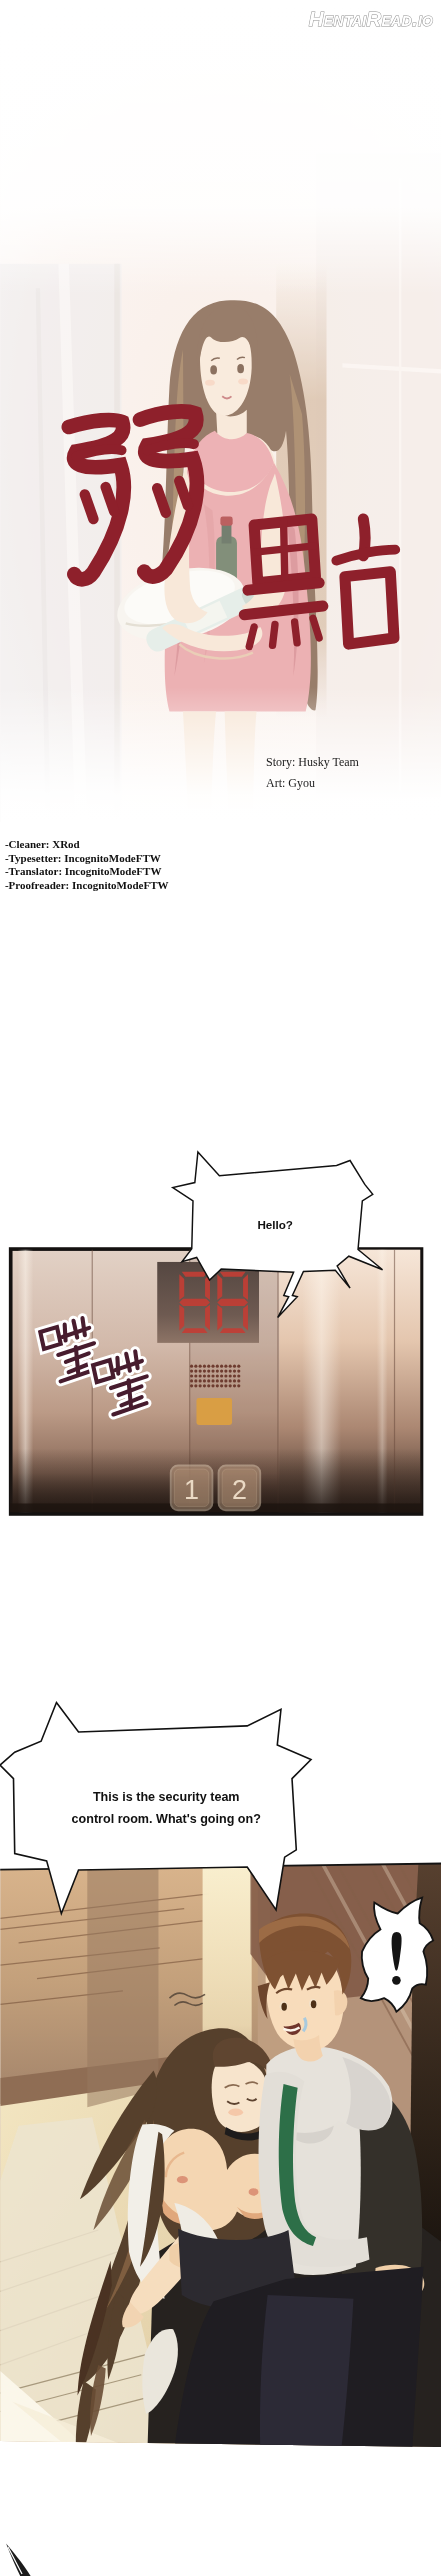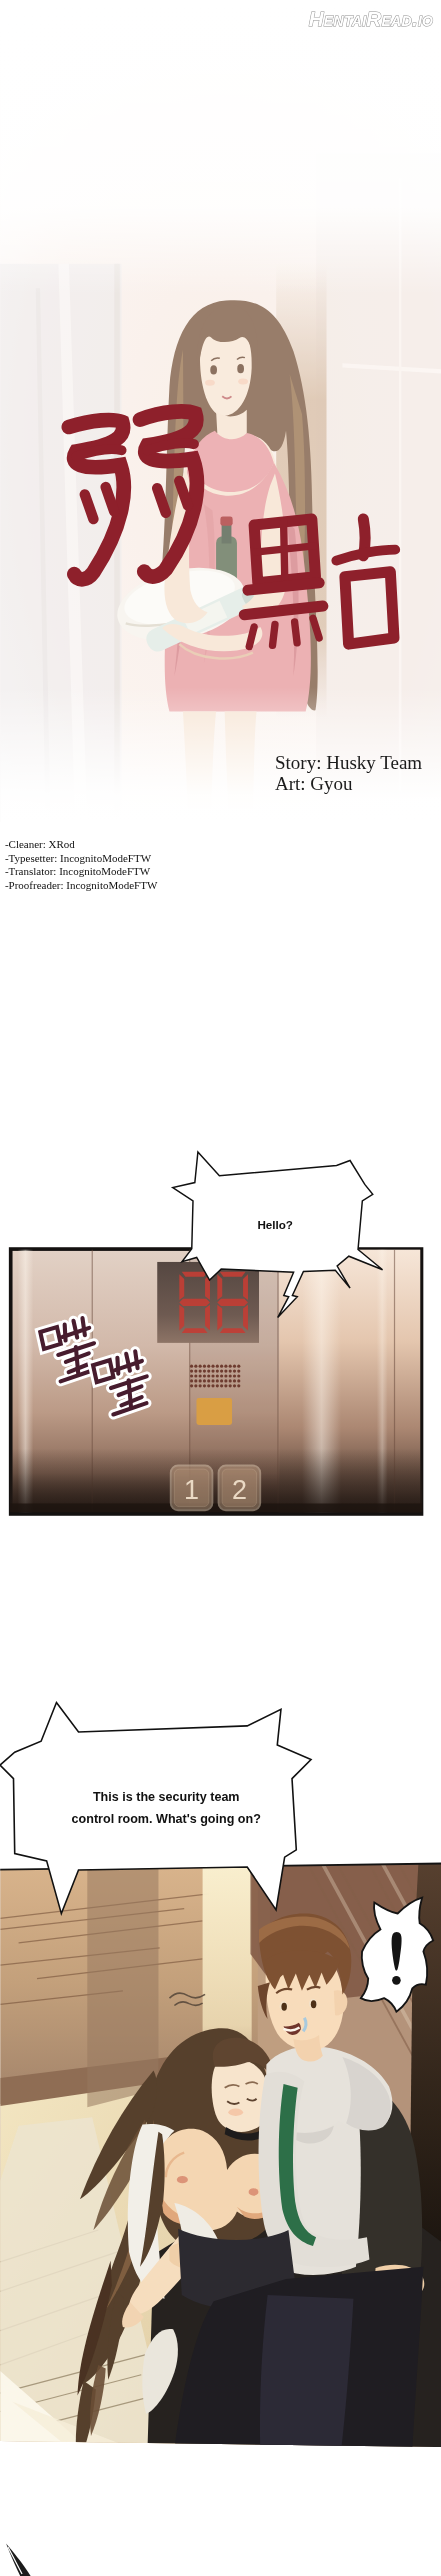--- a/index.html
+++ b/index.html
@@ -130,23 +130,23 @@
 <path d="M414,1022 L406,1054" stroke-width="12"></path>
 <path d="M448,1018 L444,1052" stroke-width="12"></path>
 <path d="M480,1014 L484,1048" stroke-width="12"></path>
 <path d="M510,1008 L520,1040" stroke-width="12"></path>
 <path d="M592,846 C596,868 596,888 592,906" stroke-width="18"></path>
 <path d="M548,914 C582,902 620,896 644,896" stroke-width="16"></path>
 <path d="M562,940 L636,932 L642,1040 L568,1050 Z" stroke-width="18" stroke-linejoin="round"></path>
 </g>
 </svg>
 
-<div class="abs" style="left:275px;top:752px;font-family:'Liberation Serif',serif;font-size:19px;color:#1c1c1c;line-height:21px;white-space:nowrap;">Story: Husky Team<br>Art: Gyou</div>
-
-<div class="abs" style="left:4.9px;top:838px;font-family:'Liberation Serif',serif;font-weight:normal;font-size:11px;color:#111;line-height:13.5px;white-space:nowrap;">-Cleaner: XRod<br>-Typesetter: IncognitoModeFTW<br>-Translator: IncognitoModeFTW<br>-Proofreader: IncognitoModeFTW</div>
+<div class="abs" style="left:266px;top:752px;font-family:'Liberation Serif',serif;font-size:12px;color:#1c1c1c;line-height:21px;white-space:nowrap;">Story: Husky Team<br>Art: Gyou</div>
+
+<div class="abs" style="left:4.9px;top:838px;font-family:'Liberation Serif',serif;font-weight:bold;font-size:11px;color:#111;line-height:13.5px;white-space:nowrap;">-Cleaner: XRod<br>-Typesetter: IncognitoModeFTW<br>-Translator: IncognitoModeFTW<br>-Proofreader: IncognitoModeFTW</div>
 
 <svg id="elevator" class="abs" style="left:0;top:1246px;" width="442" height="271" viewBox="0 0 720 442">
 <defs>
 <linearGradient id="elv" x1="0" y1="0" x2="0" y2="1">
  <stop offset="0" stop-color="#e2d1c5"></stop>
         <stop offset="0.36" stop-color="#d2b9aa"></stop>
         <stop offset="0.62" stop-color="#bb9a86"></stop>
         <stop offset="0.85" stop-color="#8a6a59"></stop>
         <stop offset="0.96" stop-color="#4a362c"></stop>
         <stop offset="1" stop-color="#241a15"></stop>

